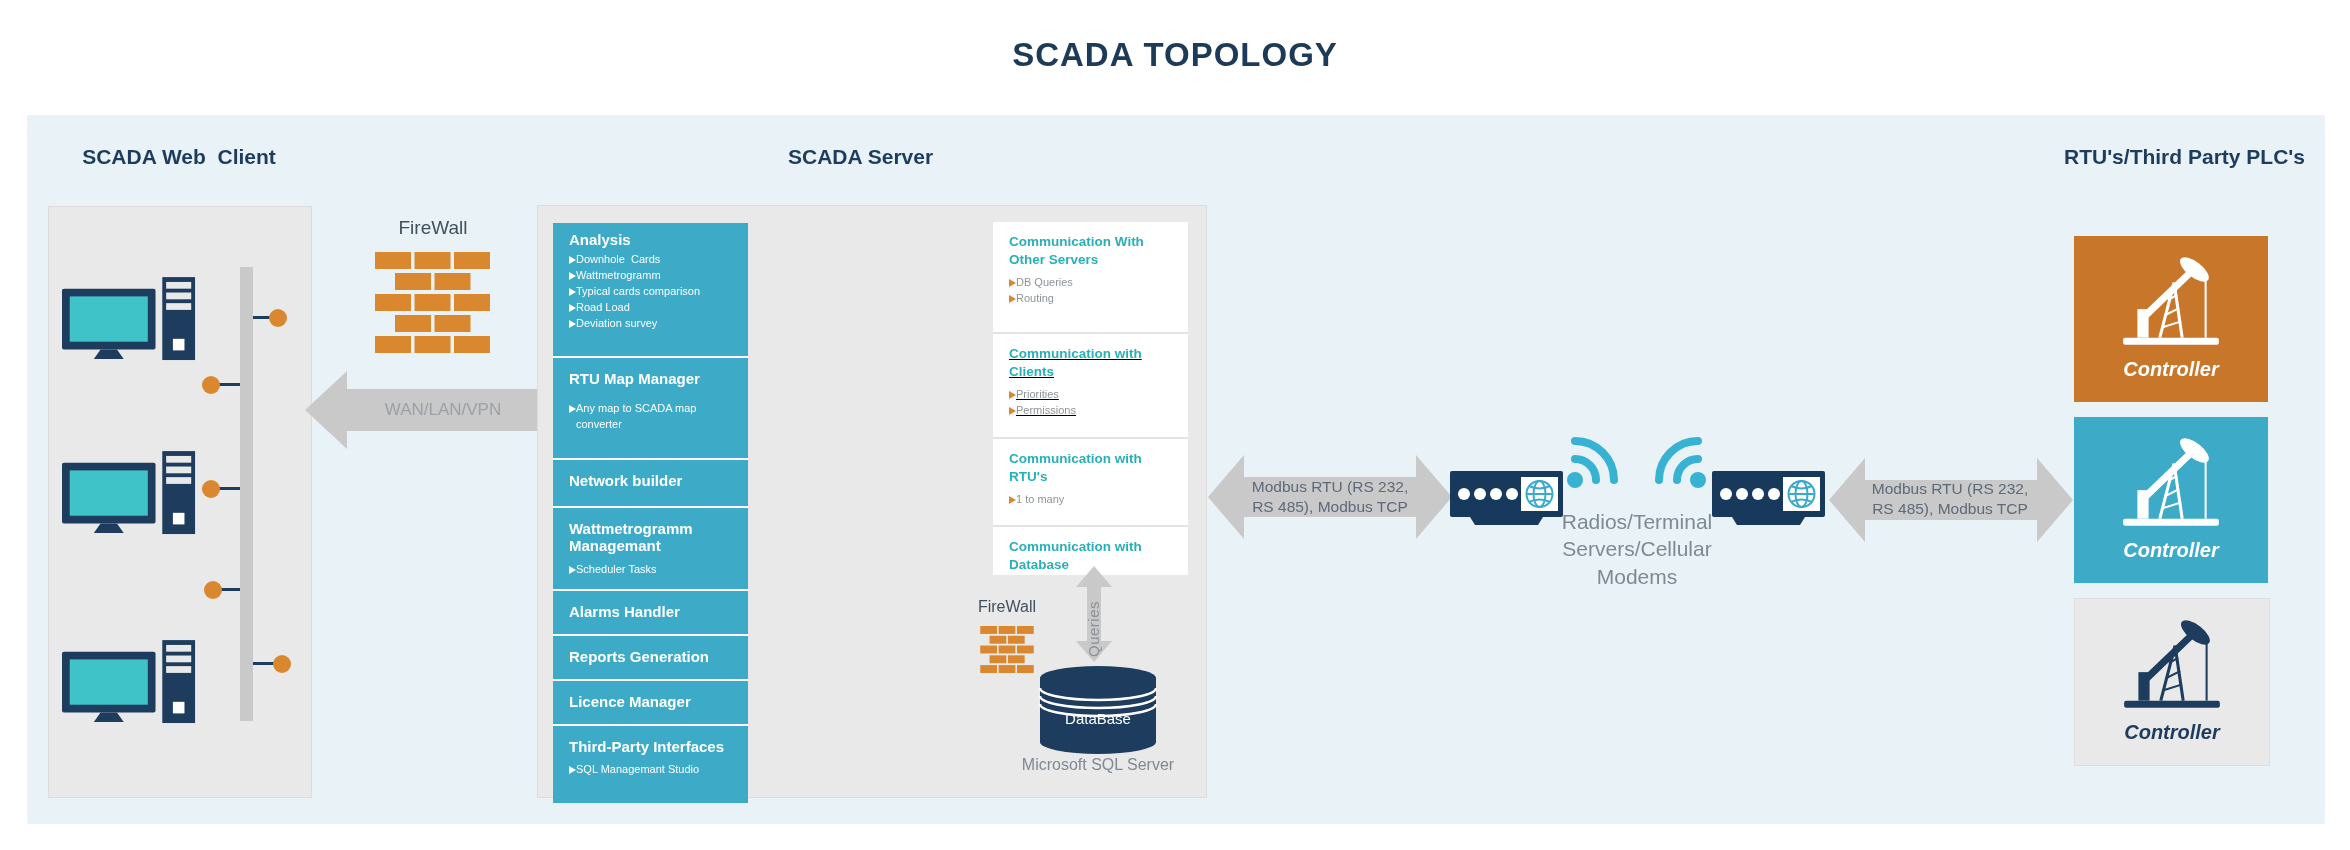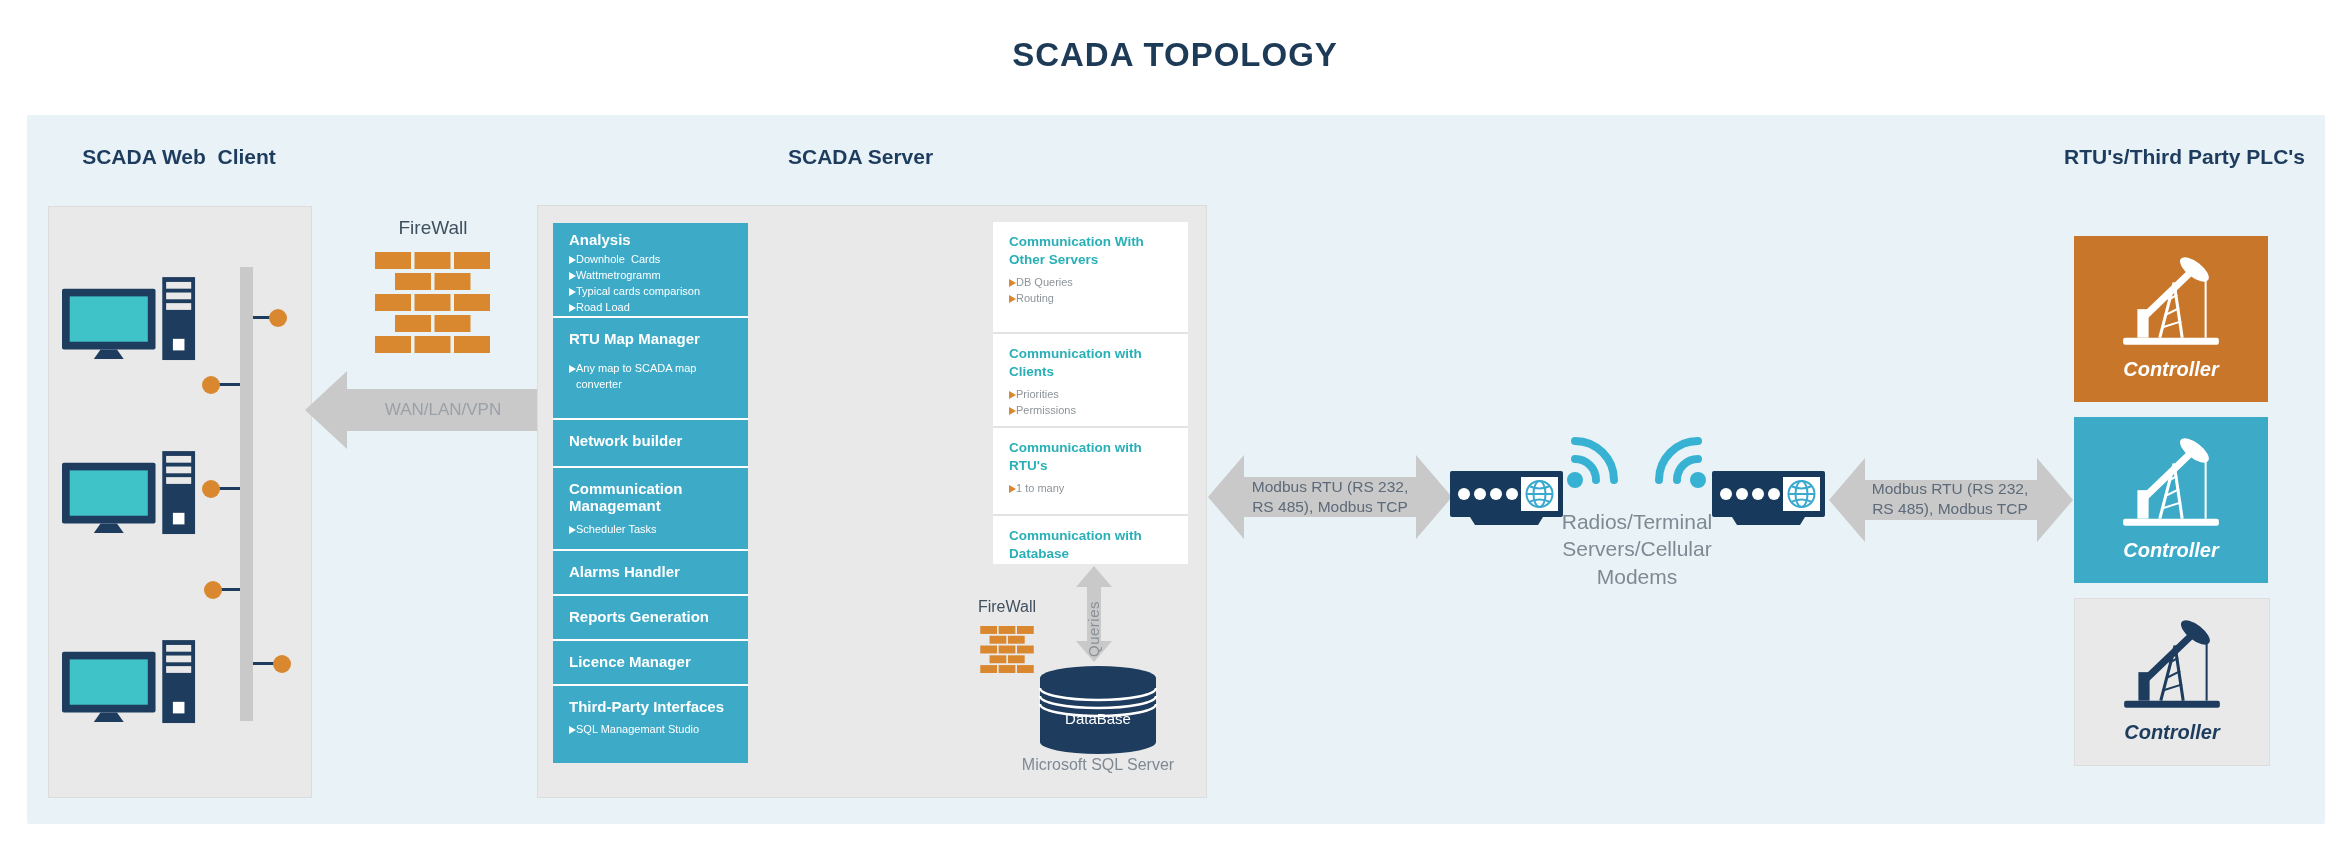--- a/index.html
+++ b/index.html
@@ -39,40 +39,40 @@
   .lbl-queries{left:1085px;top:573px;height:84px;writing-mode:vertical-rl;transform:rotate(180deg);
                font-size:15px;color:#8a9096;letter-spacing:.5px;}
   .lbl-modems{left:1546px;top:508px;width:182px;font-size:21px;color:#7e8993;line-height:1.3;text-align:center;}
   .db-label{left:1038px;top:710px;width:120px;text-align:center;color:#fff;font-size:15px;}
   .db-caption{left:1018px;top:756px;width:160px;text-align:center;color:#7e8993;font-size:16px;}
 
   
   .smod-col{left:553px;top:223px;width:195px;}
   .smod{box-sizing:border-box;background:#3dabc8;padding:12px 8px 0 16px;overflow:hidden;}
   .smod + .smod{border-top:2px solid #ffffff;}
-  .smod:nth-child(1){height:93px;padding-top:8px;}
+  .smod:nth-child(1){height:133px;padding-top:8px;}
   .smod:nth-child(2){height:102px;}
   .smod:nth-child(3){height:48px;}
   .smod:nth-child(4){height:83px;}
   .smod:nth-child(5){height:45px;}
   .smod:nth-child(6){height:45px;}
   .smod:nth-child(7){height:45px;}
   .smod:nth-child(8){height:79px;}
   .smod .mh{color:#fff;font-size:15px;font-weight:bold;line-height:1.15;margin-bottom:7px;}
   .smod:nth-child(1) .mh{margin-bottom:4px;}
   .mi{display:flex;color:#fff;font-size:11px;line-height:1.45;white-space:pre-wrap;}
   .tri{flex:none;width:0;height:0;margin-top:4px;border-left:7px solid currentColor;
        border-top:4px solid transparent;border-bottom:4px solid transparent;color:#fff;}
 
   
   .cmod-col{left:993px;top:222px;width:195px;}
   .cmod{box-sizing:border-box;background:#ffffff;padding:11px 8px 0 16px;overflow:hidden;}
   .cmod + .cmod{border-top:2px solid #e3e3e3;}
   .cmod:nth-child(1){height:110px;}
-  .cmod:nth-child(2){height:94px;}
+  .cmod:nth-child(2){height:105px;text-decoration:underline;}
   .cmod:nth-child(3){height:88px;}
   .cmod:nth-child(4){height:50px;}
   .cmod .mh{color:#29b0b6;font-size:13.5px;font-weight:bold;line-height:1.3;margin-bottom:7px;}
   .cmod .mi{color:#8d9499;}
   .cmod .tri{color:#d9882f;}
 
   
   .ctrl{left:2074px;width:194px;height:166px;display:flex;flex-direction:column;align-items:center;}
   .ctrl-orange{top:236px;background:#c8762a;color:#ffffff;}
   .ctrl-teal{top:417px;background:#3dabc8;color:#ffffff;}
@@ -189,21 +189,21 @@
       <div class="mi"><span class="tri"></span><span>Deviation survey</span></div>
     </div>
     <div class="smod">
       <div class="mh" style="margin-bottom:14px;">RTU Map Manager</div>
       <div class="mi"><span class="tri"></span><span>Any map to SCADA map converter</span></div>
     </div>
     <div class="smod">
       <div class="mh">Network builder</div>
     </div>
     <div class="smod">
-      <div class="mh">Communication Managemant</div>
+      <div class="mh">Wattmetrogramm Managemant</div>
       <div class="mi"><span class="tri"></span><span>Scheduler Tasks</span></div>
     </div>
     <div class="smod">
       <div class="mh">Alarms Handler</div>
     </div>
     <div class="smod">
       <div class="mh">Reports Generation</div>
     </div>
     <div class="smod">
       <div class="mh">Licence Manager</div>

